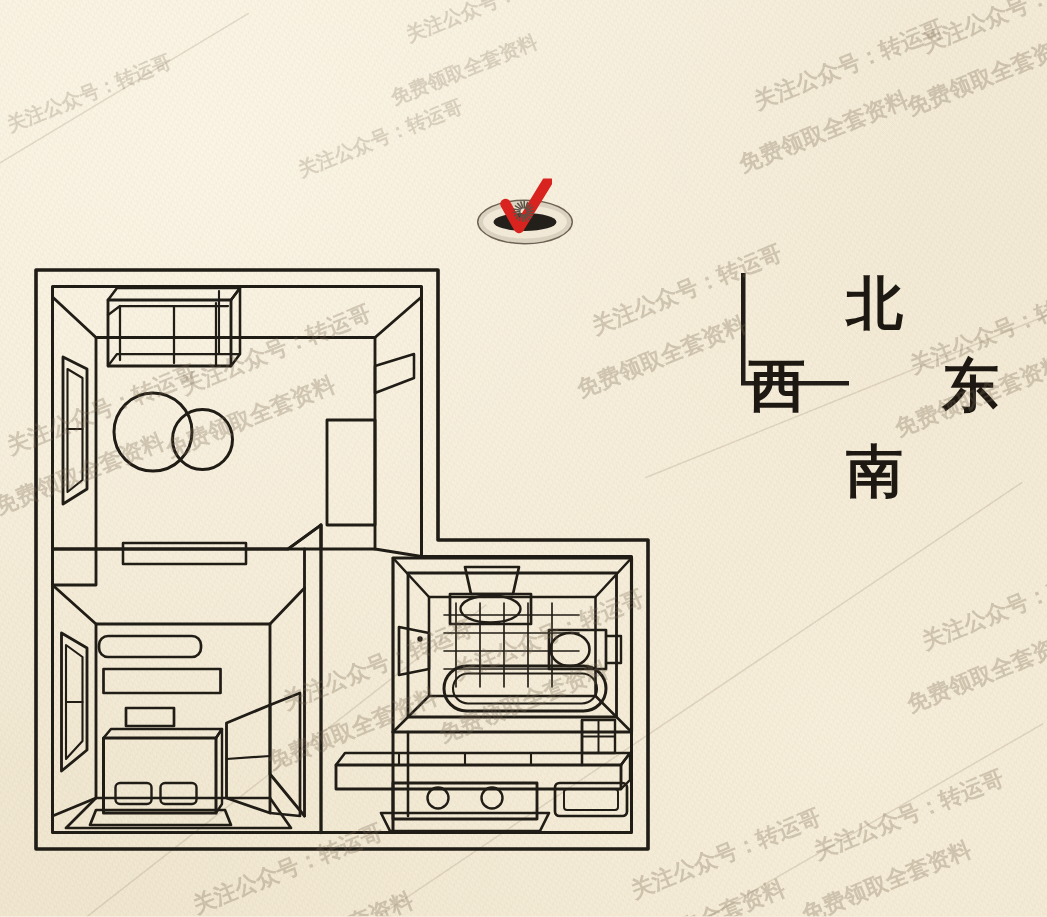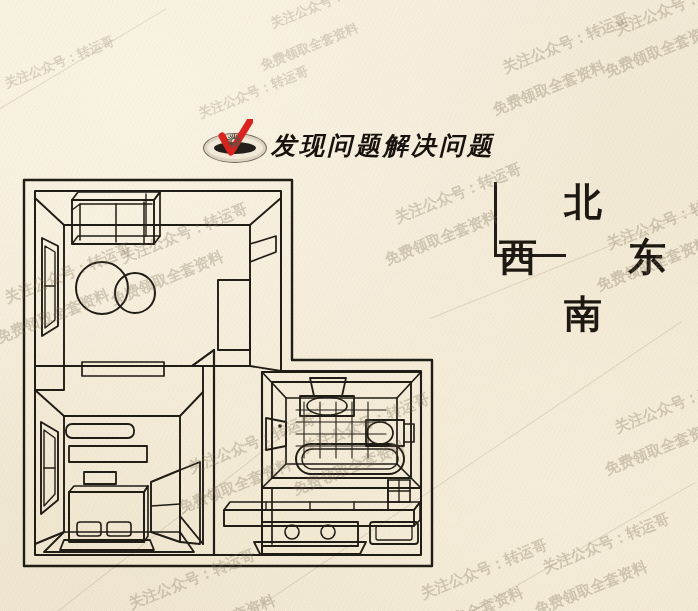--- a/index.html
+++ b/index.html
@@ -119,21 +119,20 @@
         <span class="tick" style="transform: rotate(200deg);"></span>
         <span class="tick" style="transform: rotate(220deg);"></span>
         <span class="tick" style="transform: rotate(240deg);"></span>
         <span class="tick" style="transform: rotate(260deg);"></span>
         <span class="tick" style="transform: rotate(280deg);"></span>
         <span class="tick" style="transform: rotate(300deg);"></span>
         <span class="tick" style="transform: rotate(320deg);"></span>
         <span class="tick" style="transform: rotate(340deg);"></span>
       </span>
 
-    <span class="sub-text">发现问题解决问题</span>
   </div>
 
   <div id="compass">
     <div class="cdir" id="c-n">北</div>
     <div class="cdir" id="c-w">西</div>
     <div class="cdir" id="c-e">东</div>
     <div class="cdir" id="c-s">南</div>
     <div id="c-vert"></div>
     <div id="c-horz"></div>
   </div>

